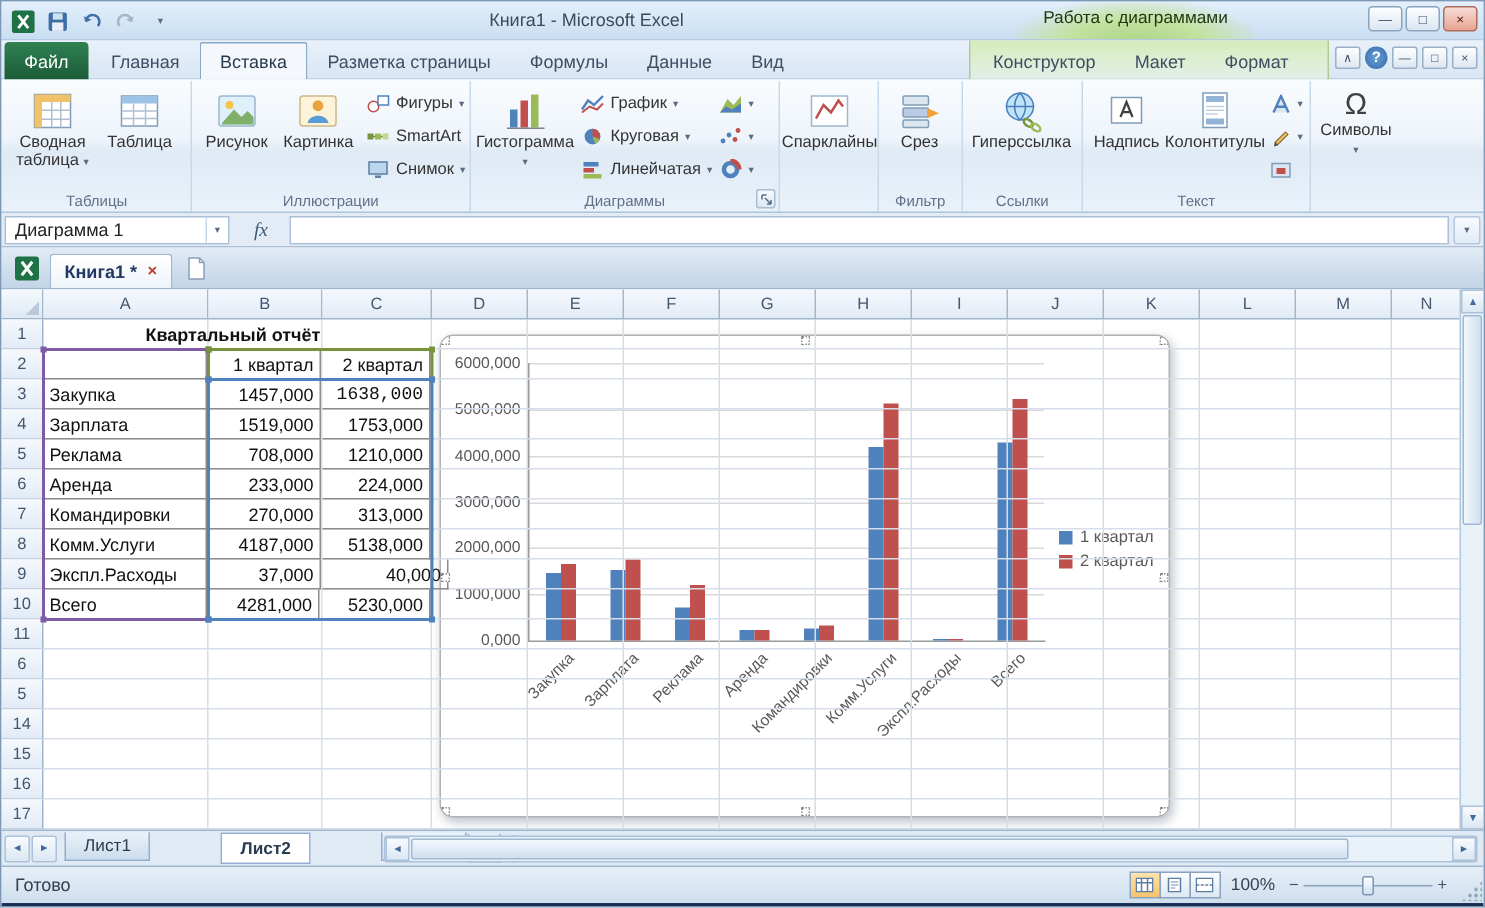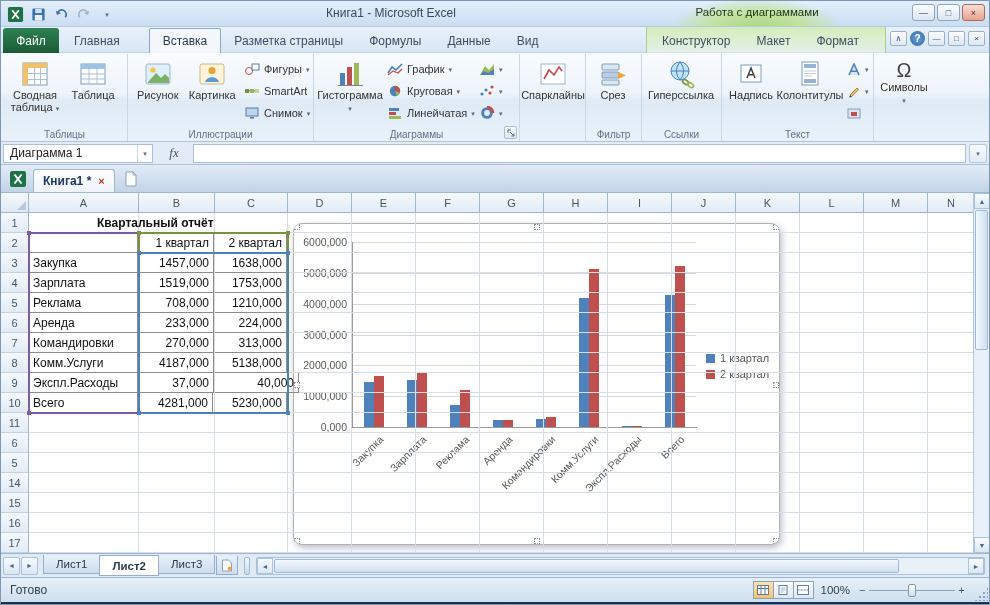--- a/index.html
+++ b/index.html
@@ -28,21 +28,21 @@
     background:linear-gradient(#e9f1fa,#d8e6f4);border-bottom:1px solid #c0d4e8;}
   .ctxzone{position:absolute;left:645px;top:0;width:240px;height:26px;
     background:linear-gradient(rgba(210,236,182,.95),rgba(236,245,226,.55));
     border-left:1px solid #aecb90;border-right:1px solid #aecb90;}
   .filetab{position:absolute;left:2px;top:1px;width:56px;height:25px;border-radius:3px 3px 0 0;
     background:linear-gradient(#2f8053,#1c5c37);color:#fff;font-size:12px;
     display:flex;align-items:center;justify-content:center;}
   #maintabs{position:absolute;left:60px;top:1px;height:25px;display:flex;}
   #ctxtabs{position:absolute;left:648px;top:1px;height:25px;display:flex;}
   .rtab{padding:0 13px;display:flex;align-items:center;font-size:12px;color:#3e4f63;height:25px;}
-  .rtab.active{background:#f4f8fc;border:1px solid #8aa8c8;border-bottom:none;border-radius:2px 2px 0 0;color:#2a3a4d;margin-left:16px;}
+  .rtab.active{background:#f4f8fc;border:1px solid #8aa8c8;border-bottom:none;border-radius:2px 2px 0 0;color:#2a3a4d;}
   .tabrow-icons{position:absolute;right:4px;top:4px;display:flex;gap:3px;align-items:center;}
   .minibtn{width:17px;height:15px;border:1px solid #9bb0c6;border-radius:2px;
     background:linear-gradient(#fdfeff,#dde7f1);font-size:8px;color:#41536a;
     display:flex;align-items:center;justify-content:center;}
   .helpbtn{width:15px;height:15px;border-radius:50%;background:radial-gradient(#6ba1d8,#2f66a7);
     color:#fff;font-size:10px;font-weight:bold;display:flex;align-items:center;justify-content:center;}
 
   
   .ribbon{position:absolute;left:0;top:52px;width:100%;height:89px;
     background:linear-gradient(#f9fcfe 0%,#eef4fb 45%,#dfeaf5 55%,#e9f2fa 100%);
@@ -659,21 +659,21 @@
       <div class="hline" style="top: 299px;"></div>
       <div class="hline" style="top: 319px;"></div>
       <div class="hline" style="top: 339px;"></div>
       <div class="hline" style="top: 359px;"></div>
       <div class="celltitle" style="left: 96px; top: 20px;">Квартальный отчёт</div>
       <div class="cell num bcell" style="left: 138px; width: 75px; top: 40px;">1 квартал</div>
       <div class="cell num bcell" style="left: 214px; width: 72px; top: 40px;">2 квартал</div>
       <div class="cell bcell" style="left: 28px; top: 40px; width: 109px;"></div>
       <div class="cell lab bcell" style="left: 28px; width: 109px; top: 60px;">Закупка</div>
       <div class="cell num bcell" style="left: 138px; width: 75px; top: 60px;">1457,000</div>
-      <div class="cell num bcell" style="left: 214px; width: 72px; top: 60px;">1638,000</div>
+      <div class="cell num bcell" style="left: 214px; width: 72px; top: 60px; font-family: Liberation Mono, monospace;">1638,000</div>
       <div class="cell lab bcell" style="left: 28px; width: 109px; top: 80px;">Зарплата</div>
       <div class="cell num bcell" style="left: 138px; width: 75px; top: 80px;">1519,000</div>
       <div class="cell num bcell" style="left: 214px; width: 72px; top: 80px;">1753,000</div>
       <div class="cell lab bcell" style="left: 28px; width: 109px; top: 100px;">Реклама</div>
       <div class="cell num bcell" style="left: 138px; width: 75px; top: 100px;">708,000</div>
       <div class="cell num bcell" style="left: 214px; width: 72px; top: 100px;">1210,000</div>
       <div class="cell lab bcell" style="left: 28px; width: 109px; top: 120px;">Аренда</div>
       <div class="cell num bcell" style="left: 138px; width: 75px; top: 120px;">233,000</div>
       <div class="cell num bcell" style="left: 214px; width: 72px; top: 120px;">224,000</div>
       <div class="cell lab bcell" style="left: 28px; width: 109px; top: 140px;">Командировки</div>
@@ -708,21 +708,21 @@
 
   <div class="vscroll">
     <div class="sbtn">▲</div>
     <div class="vthumb"></div>
     <div class="sbtn down">▼</div>
   </div>
 
   <div class="sheettabs">
     <span class="navbtn">◄</span>
     <span class="navbtn">►</span>
-    <span id="stabs" style="display:flex;margin-left:4px;">
+    <span id="stabs" style="display:flex;margin-left:4px;gap:48px;">
         <div class="stab">Лист1</div>
         <div class="stab active">Лист2</div>
         <div class="stab">Лист3</div>
       </span>
     <span class="inssheet">
       <svg width="12" height="13" viewBox="0 0 12 13">
           <path d="M1.5 1 h6 l3 3 v8 h-9 z" fill="#fff" stroke="#8aa0b8"></path>
           <circle cx="8.6" cy="9.6" r="2" fill="#f2a33a"></circle>
         </svg>
     </span>

